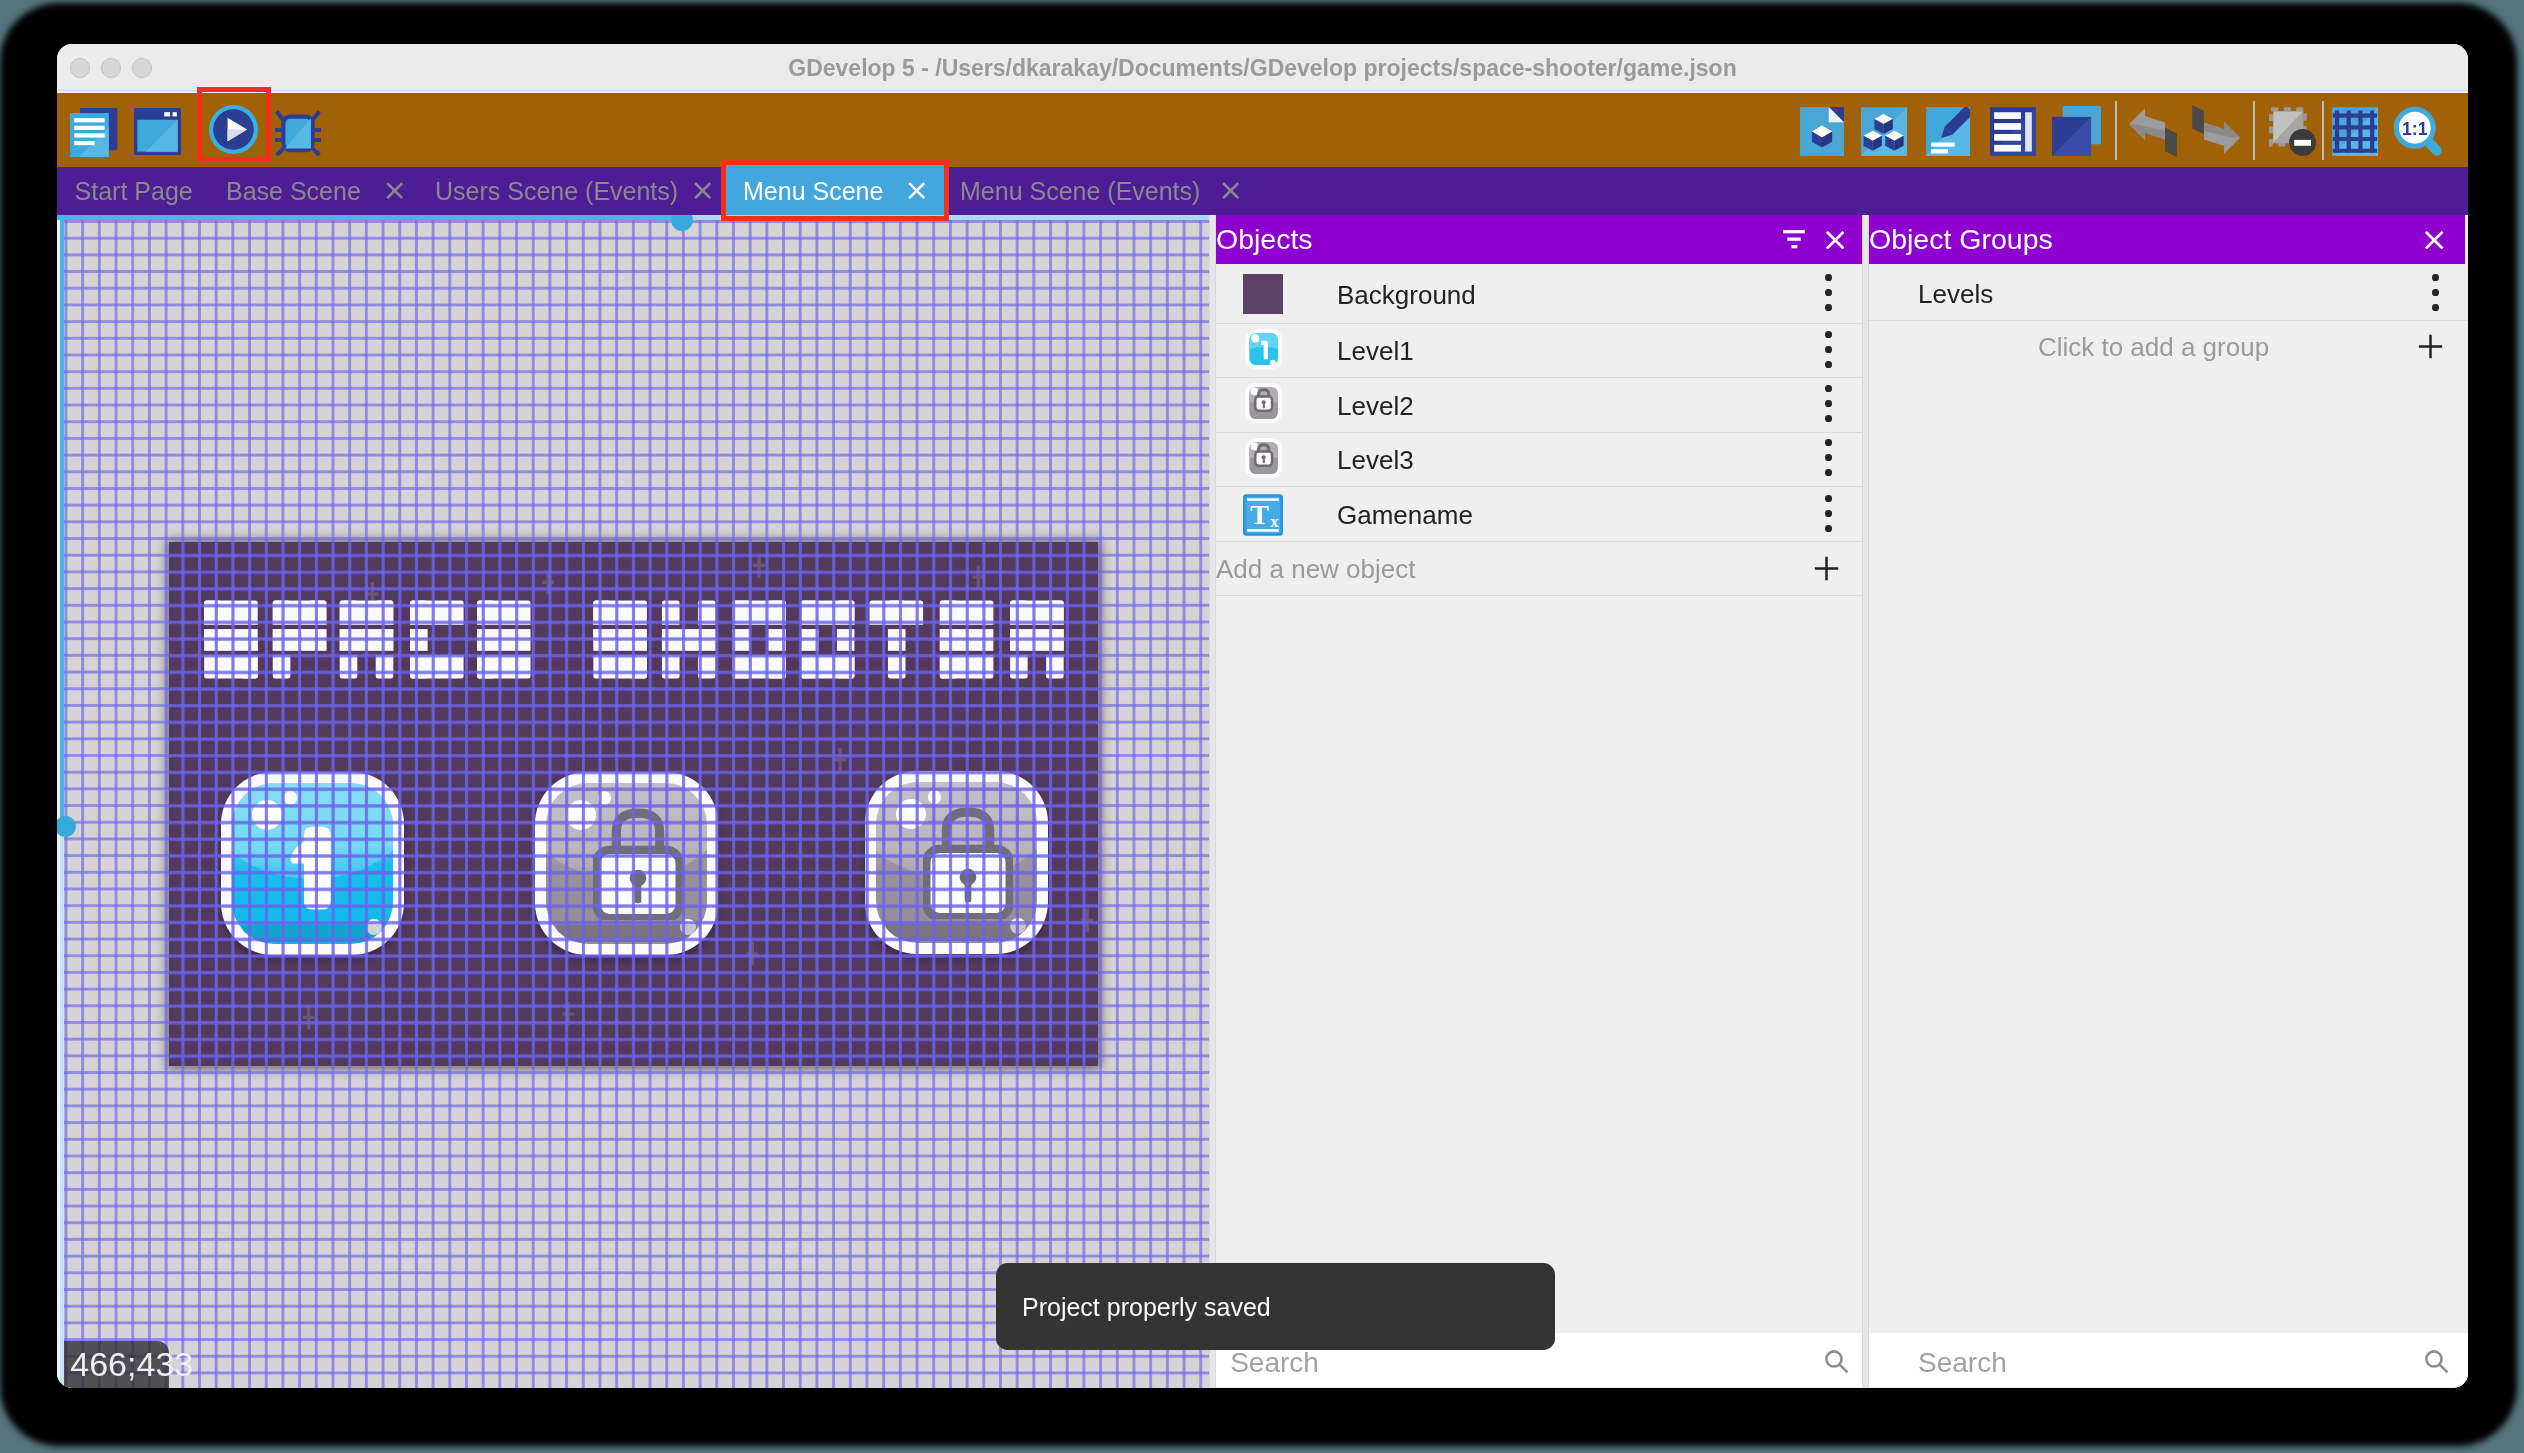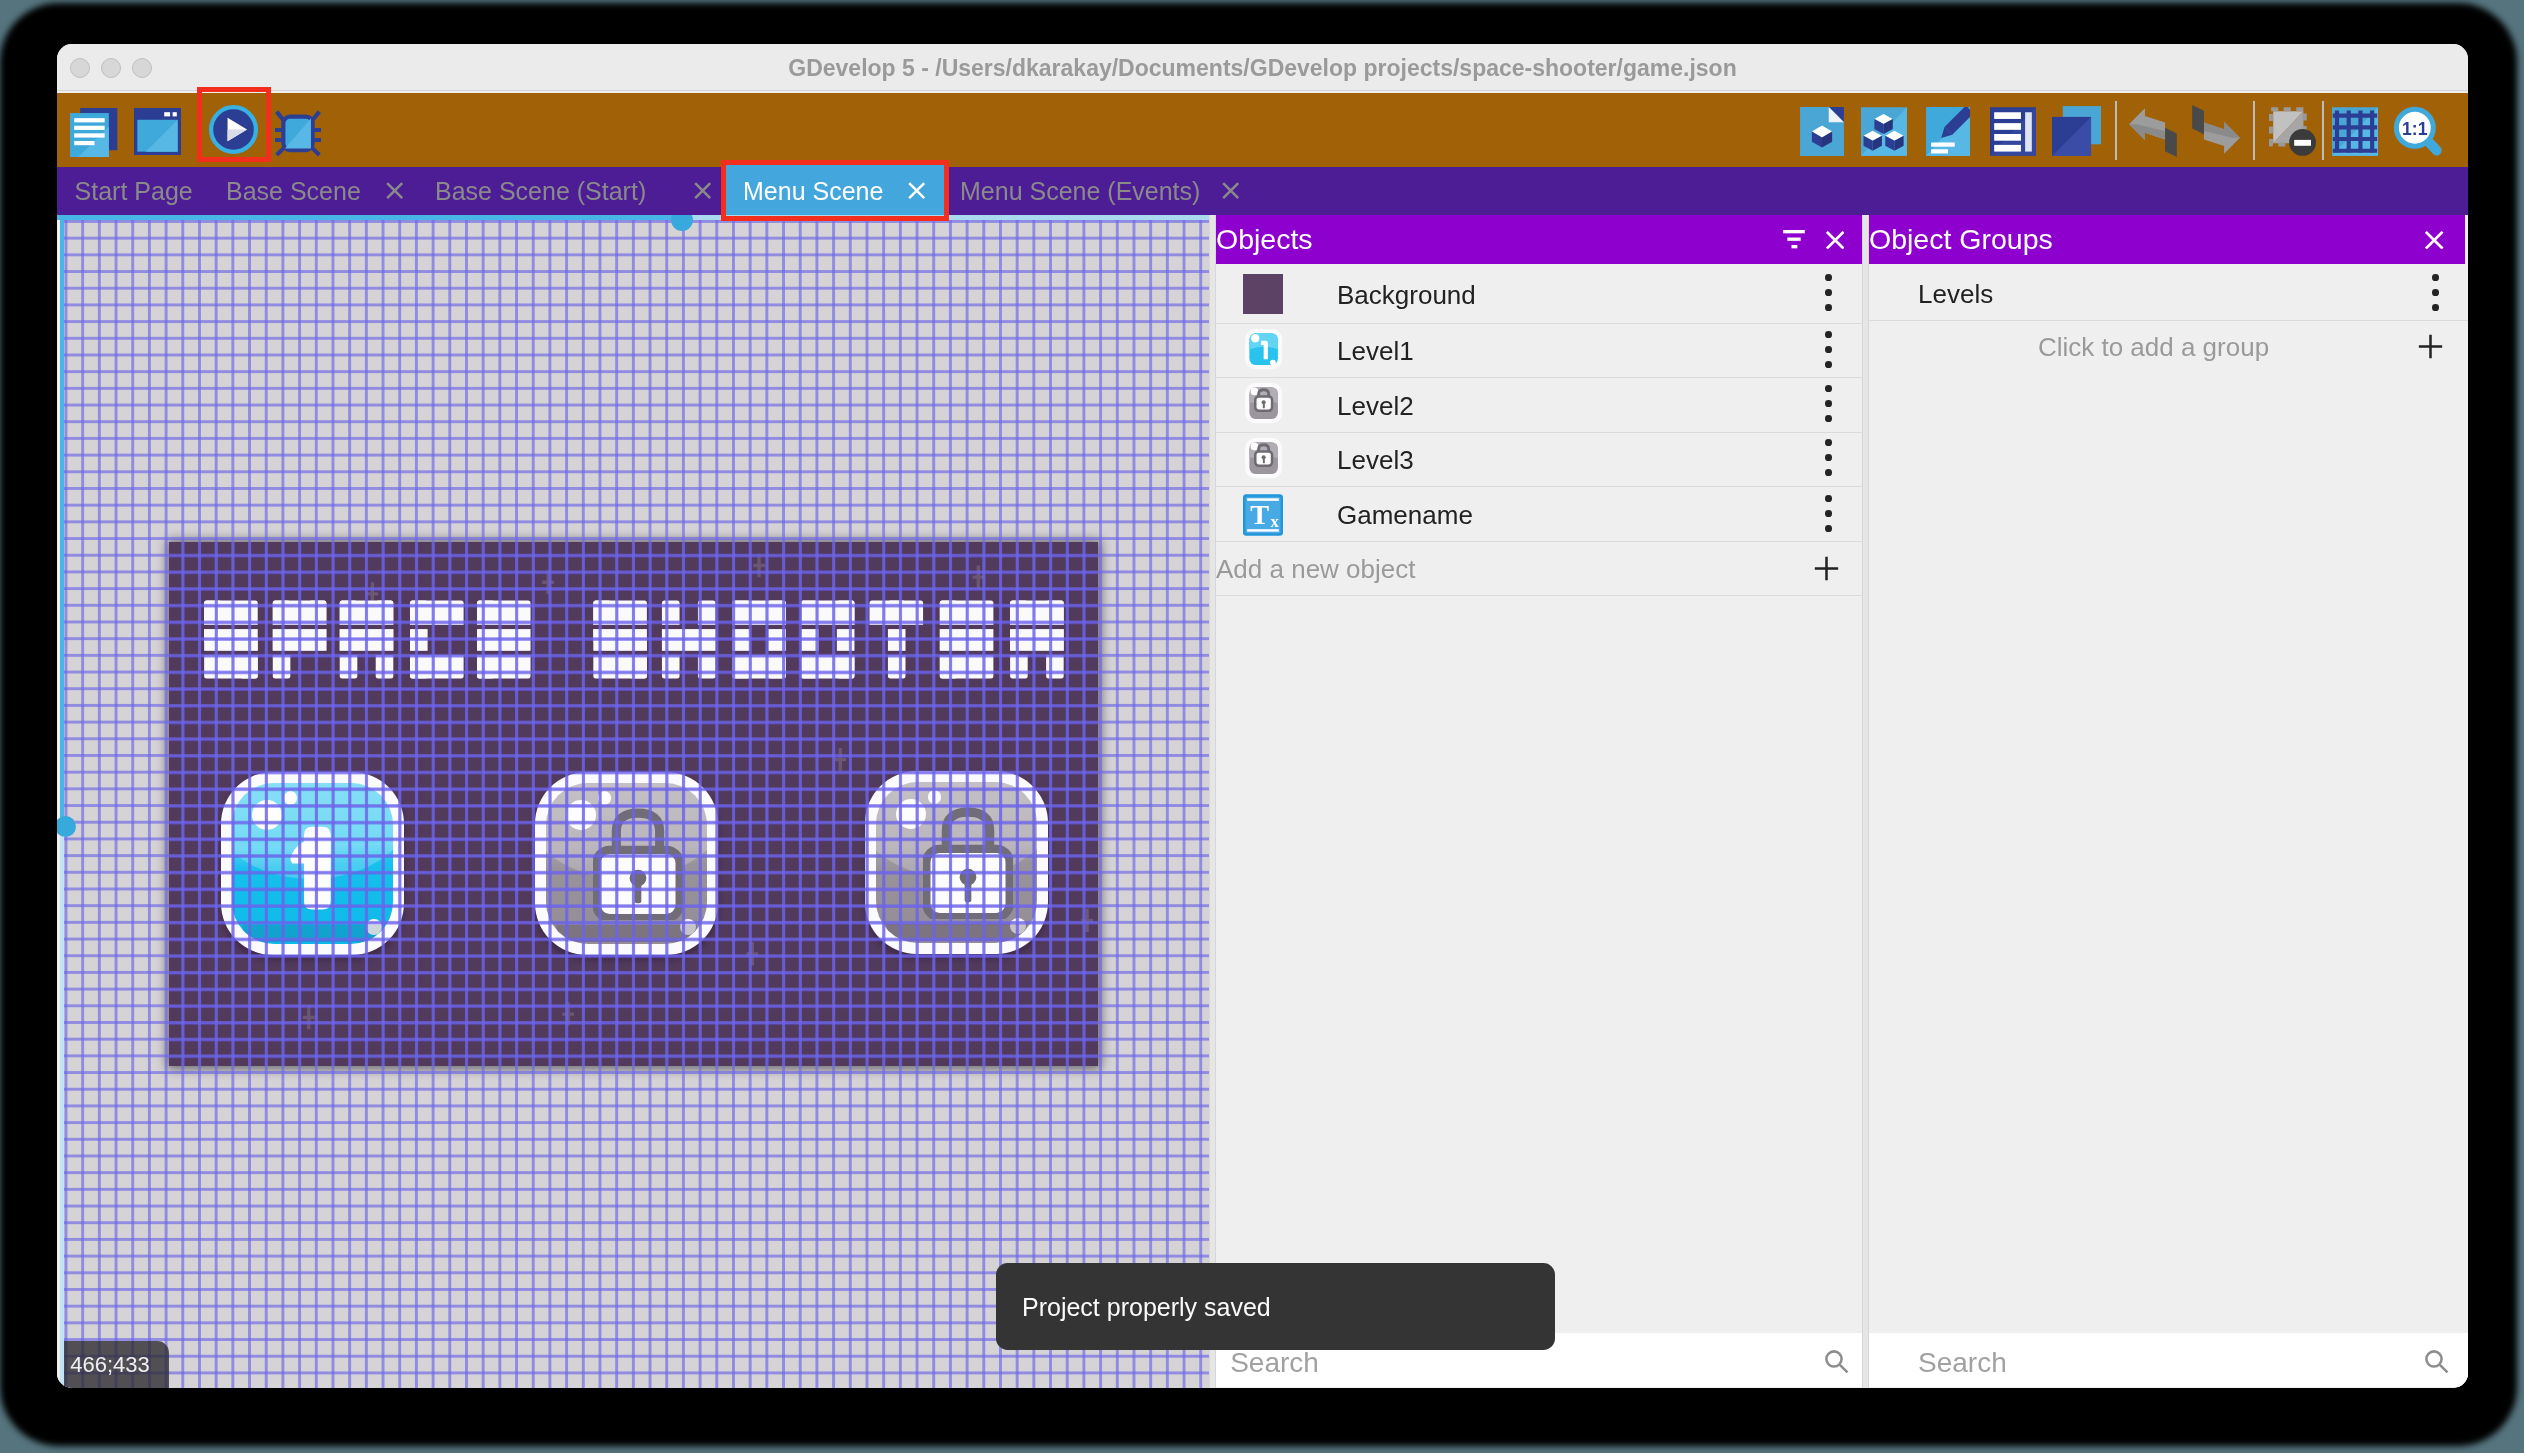--- a/index.html
+++ b/index.html
@@ -20,21 +20,21 @@
 #tabrow{position:absolute;left:0;top:123px;width:2411px;height:48px;background:#4c1d95}
 .tab{position:absolute;top:0;height:48px;line-height:49px;font-size:25px;color:#8b8a8b;white-space:nowrap}
 .tabx{position:absolute;top:11.7px;width:23.4px;height:23.4px;color:#8b8a8b}
 #activetab{position:absolute;left:667px;top:-3.3px;width:222px;height:51px;background:#43a7dd}
 #redbox2{position:absolute;left:664px;top:-7.5px;width:228px;height:61px;border:5.9px solid #f42e1c;z-index:40}
 
 #canvas{position:absolute;left:0;top:171px;width:1152px;height:1173px;background:#d5d3d5;overflow:hidden}
 #grid{position:absolute;inset:0;z-index:5;background-image:linear-gradient(to right,rgba(110,102,232,0.65) 2.5px,transparent 2.5px),linear-gradient(to bottom,rgba(110,102,232,0.65) 2.5px,transparent 2.5px);background-size:16.7px 16.7px;background-position:7.5px 5px}
 #scene{position:absolute;left:112px;top:327px;width:929px;height:524px;background:#523a5c;z-index:2;box-shadow:0 0 10px 2.5px rgba(35,30,42,0.6)}
 #scene::after{content:"";position:absolute;inset:0;z-index:10;background-image:linear-gradient(to right,rgba(100,86,240,0.55) 2.5px,transparent 2.5px),linear-gradient(to bottom,rgba(100,86,240,0.55) 2.5px,transparent 2.5px);background-size:16.7px 16.7px;background-position:12.6px 12.6px}
-#badge{position:absolute;left:3.3px;top:1126px;width:109px;height:47px;background:rgba(44,42,47,0.78);border-radius:0 11.7px 0 0;color:#f0eff0;font-size:22px;line-height:47px;padding-left:10px;z-index:6}
+#badge{position:absolute;left:3.3px;top:1126px;width:109px;height:47px;background:rgba(44,42,47,0.78);border-radius:0 11.7px 0 0;color:#f0eff0;font-size:34px;line-height:47px;padding-left:10px;z-index:6}
 #hsb{position:absolute;left:0;top:0;width:1152px;height:5px;background:#a9daf0;z-index:7}
 #hsbf{position:absolute;left:0;top:0;width:625px;height:5px;background:#47b5e6}
 #hknob{position:absolute;left:614px;top:-5.9px;width:22px;height:22px;border-radius:50%;background:#38a9dd;z-index:8}
 #vsb{position:absolute;left:2.5px;top:5px;width:4.2px;bottom:0;background:#c3e4f4;z-index:7}
 #vsbf{position:absolute;left:0;top:0;width:4.2px;height:605px;background:#47b5e6}
 #vknob{position:absolute;left:-2.5px;top:601px;width:21px;height:21px;border-radius:50%;background:#38a9dd;z-index:8}
 
 .btn{position:absolute;width:183px;height:183px;z-index:3;background:#fbfafc;border-radius:52px;box-shadow:0 4.2px 5.9px rgba(30,15,40,0.35)}
 .binner{position:absolute;inset:11px;border-radius:42px;overflow:hidden}
 .binner-g{background:linear-gradient(178deg,#b3afb6 0%,#a8a2ab 40%,#98929b 52%,#948d97 100%)}
@@ -192,21 +192,21 @@
     <svg class="ticon" style="left:2336px;top:12.6px" width="52" height="52" viewBox="0 0 62 62">
       <line x1="40" y1="40" x2="52" y2="53" stroke="#3fa9dc" stroke-width="12" stroke-linecap="round"></line>
       <circle cx="26" cy="26" r="22" fill="#fff" stroke="#3fa9dc" stroke-width="6"></circle>
       <text x="26" y="34" font-size="21" font-weight="bold" fill="#2c3e93" text-anchor="middle" font-family="Liberation Sans">1:1</text>
     </svg>
   </div>
   <div id="tabrow">
     <div id="activetab"></div>
     <div class="tab" style="left:17.6px">Start Page</div>
     <div class="tab" style="left:169px">Base Scene</div>
-    <div class="tab" style="left:378px">Base Scene (Start)</div>
+    <div class="tab" style="left:378px">Users Scene (Events)</div>
     <div class="tab" style="left:686px;color:#fff">Menu Scene</div>
     <div class="tab" style="left:903px">Menu Scene (Events)</div>
     <svg class="tabx" style="left:326px" width="23.4" height="23.4" viewBox="0 0 28 28">
         <path d="M5 5 L23 23 M23 5 L5 23" stroke="#8b8a8b" stroke-width="3"></path>
       </svg>
     <svg class="tabx" style="left:634px" width="23.4" height="23.4" viewBox="0 0 28 28">
         <path d="M5 5 L23 23 M23 5 L5 23" stroke="#8b8a8b" stroke-width="3"></path>
       </svg>
     <svg class="tabx" style="left:848px" width="23.4" height="23.4" viewBox="0 0 28 28">
         <path d="M5 5 L23 23 M23 5 L5 23" stroke="#fff" stroke-width="3"></path>

